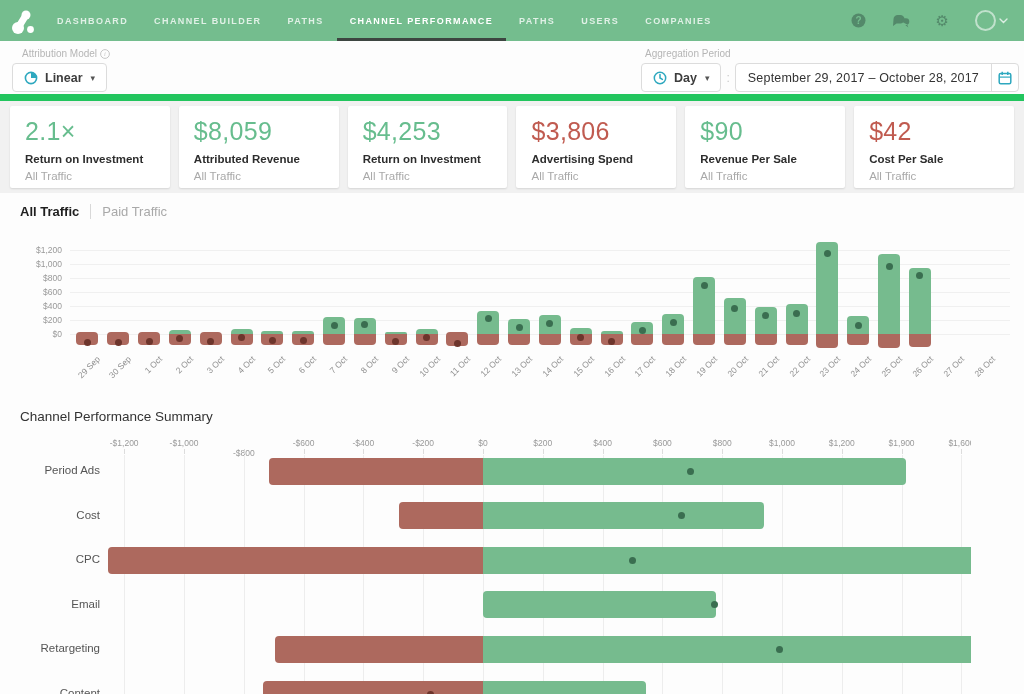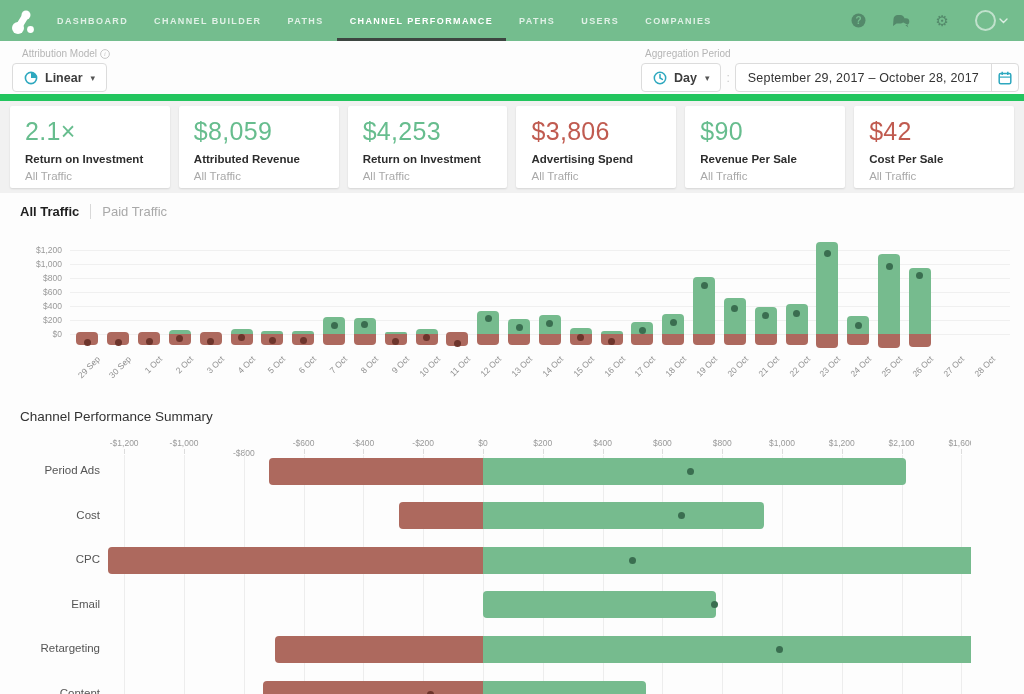--- a/index.html
+++ b/index.html
@@ -369,21 +369,21 @@
       <div class="grid-v" style="left: 662.4px; top: 19px; height: 239px;"></div>
       <div class="xlab" style="left: 692.2px; top: 2px;">$800</div>
       <div class="tickmark" style="left: 722.2px; top: 13px;"></div>
       <div class="grid-v" style="left: 722.2px; top: 19px; height: 239px;"></div>
       <div class="xlab" style="left: 752px; top: 2px;">$1,000</div>
       <div class="tickmark" style="left: 782px; top: 13px;"></div>
       <div class="grid-v" style="left: 782px; top: 19px; height: 239px;"></div>
       <div class="xlab" style="left: 811.8px; top: 2px;">$1,200</div>
       <div class="tickmark" style="left: 841.8px; top: 13px;"></div>
       <div class="grid-v" style="left: 841.8px; top: 19px; height: 239px;"></div>
-      <div class="xlab" style="left: 871.6px; top: 2px;">$2,100</div>
+      <div class="xlab" style="left: 871.6px; top: 2px;">$1,900</div>
       <div class="tickmark" style="left: 901.6px; top: 13px;"></div>
       <div class="grid-v" style="left: 901.6px; top: 19px; height: 239px;"></div>
       <div class="xlab" style="left: 931.4px; top: 2px;">$1,600</div>
       <div class="tickmark" style="left: 961.4px; top: 13px;"></div>
       <div class="grid-v" style="left: 961.4px; top: 19px; height: 239px;"></div>
       <div class="ch-label" style="left: 0px; top: 28px;">Period Ads</div>
       <div class="hbar r" style="left: 269.215px; top: 21.5px; width: 213.785px; background: rgb(173, 105, 94);"></div>
       <div class="hbar g" style="left: 483px; top: 21.5px; width: 423.085px; background: rgb(118, 187, 142);"></div>
       <div class="dot" style="left: 687.305px; top: 31.5px; background: rgb(58, 110, 80);"></div>
       <div class="ch-label" style="left: 0px; top: 72.6px;">Cost</div>

